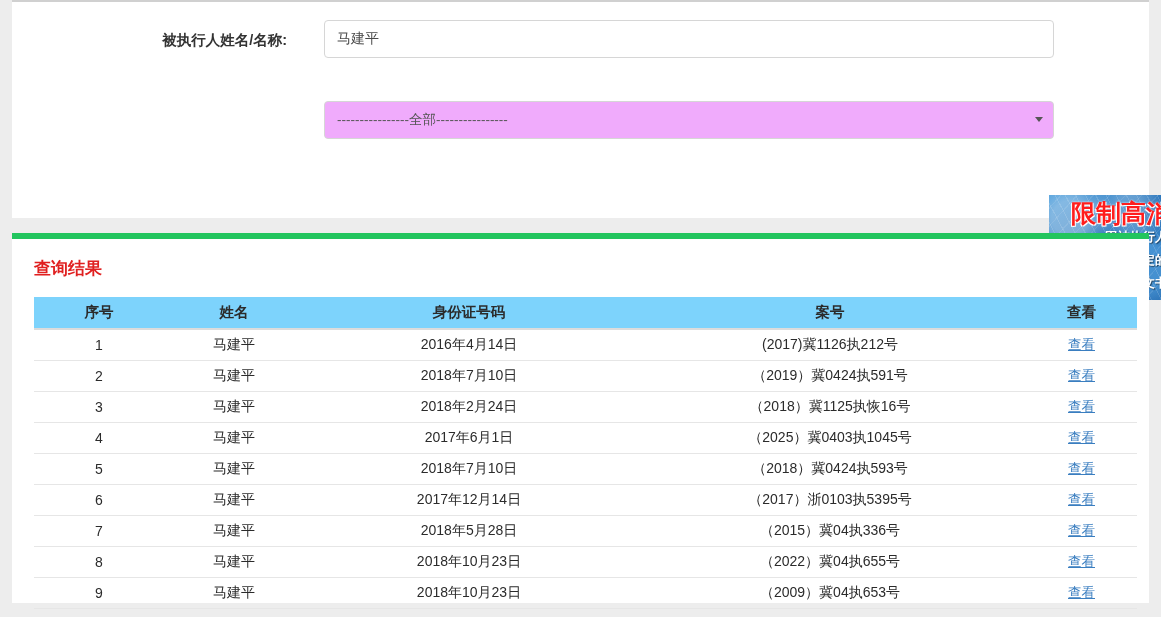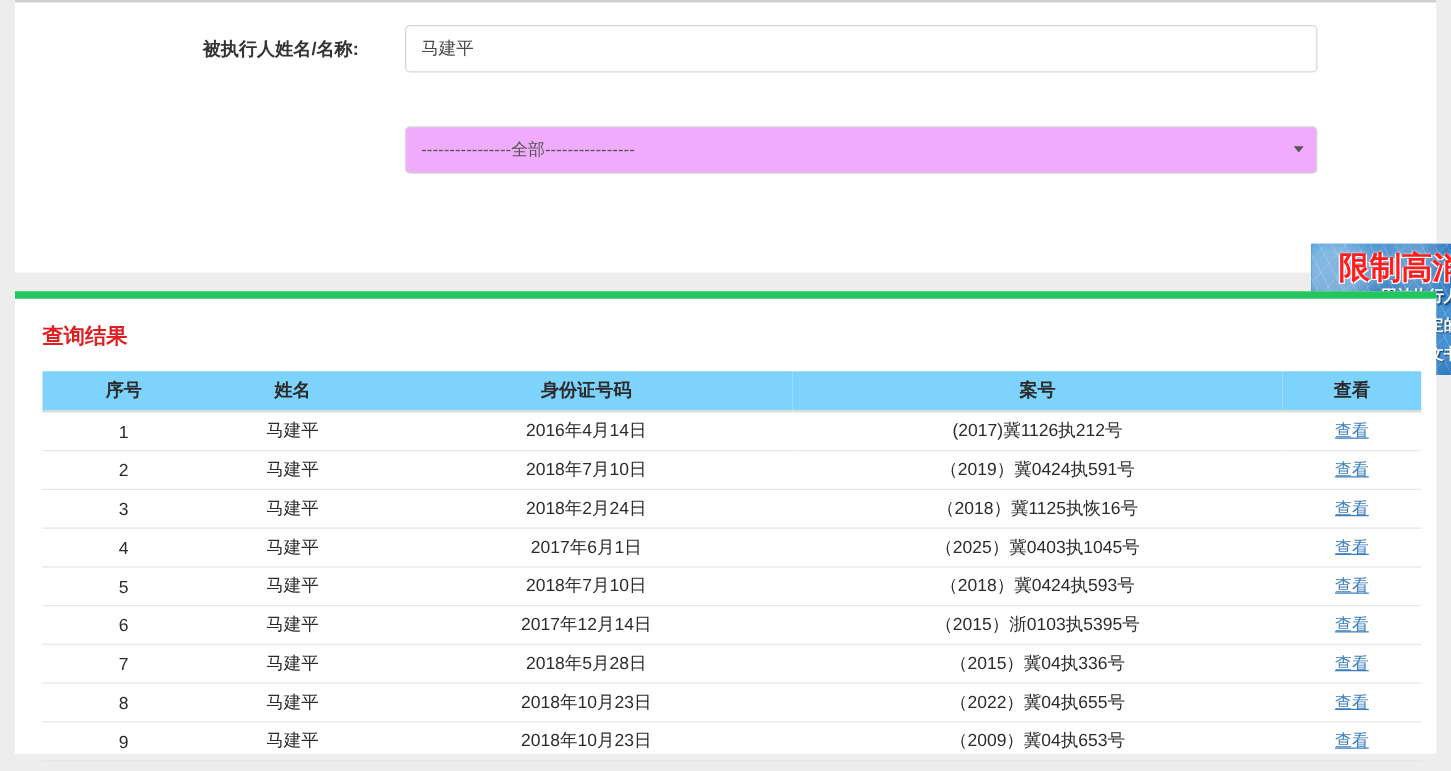--- a/index.html
+++ b/index.html
@@ -397,21 +397,21 @@
             <td>5</td>
             <td>马建平</td>
             <td>2018年7月10日</td>
             <td>（2018）冀0424执593号</td>
             <td><span class="view-link">查看</span></td>
           </tr>
           <tr>
             <td>6</td>
             <td>马建平</td>
             <td>2017年12月14日</td>
-            <td>（2015）浙0103执5395号</td>
+            <td>（2017）浙0103执5395号</td>
             <td><span class="view-link">查看</span></td>
           </tr>
           <tr>
             <td>7</td>
             <td>马建平</td>
             <td>2018年5月28日</td>
             <td>（2015）冀04执336号</td>
             <td><span class="view-link">查看</span></td>
           </tr>
           <tr>

